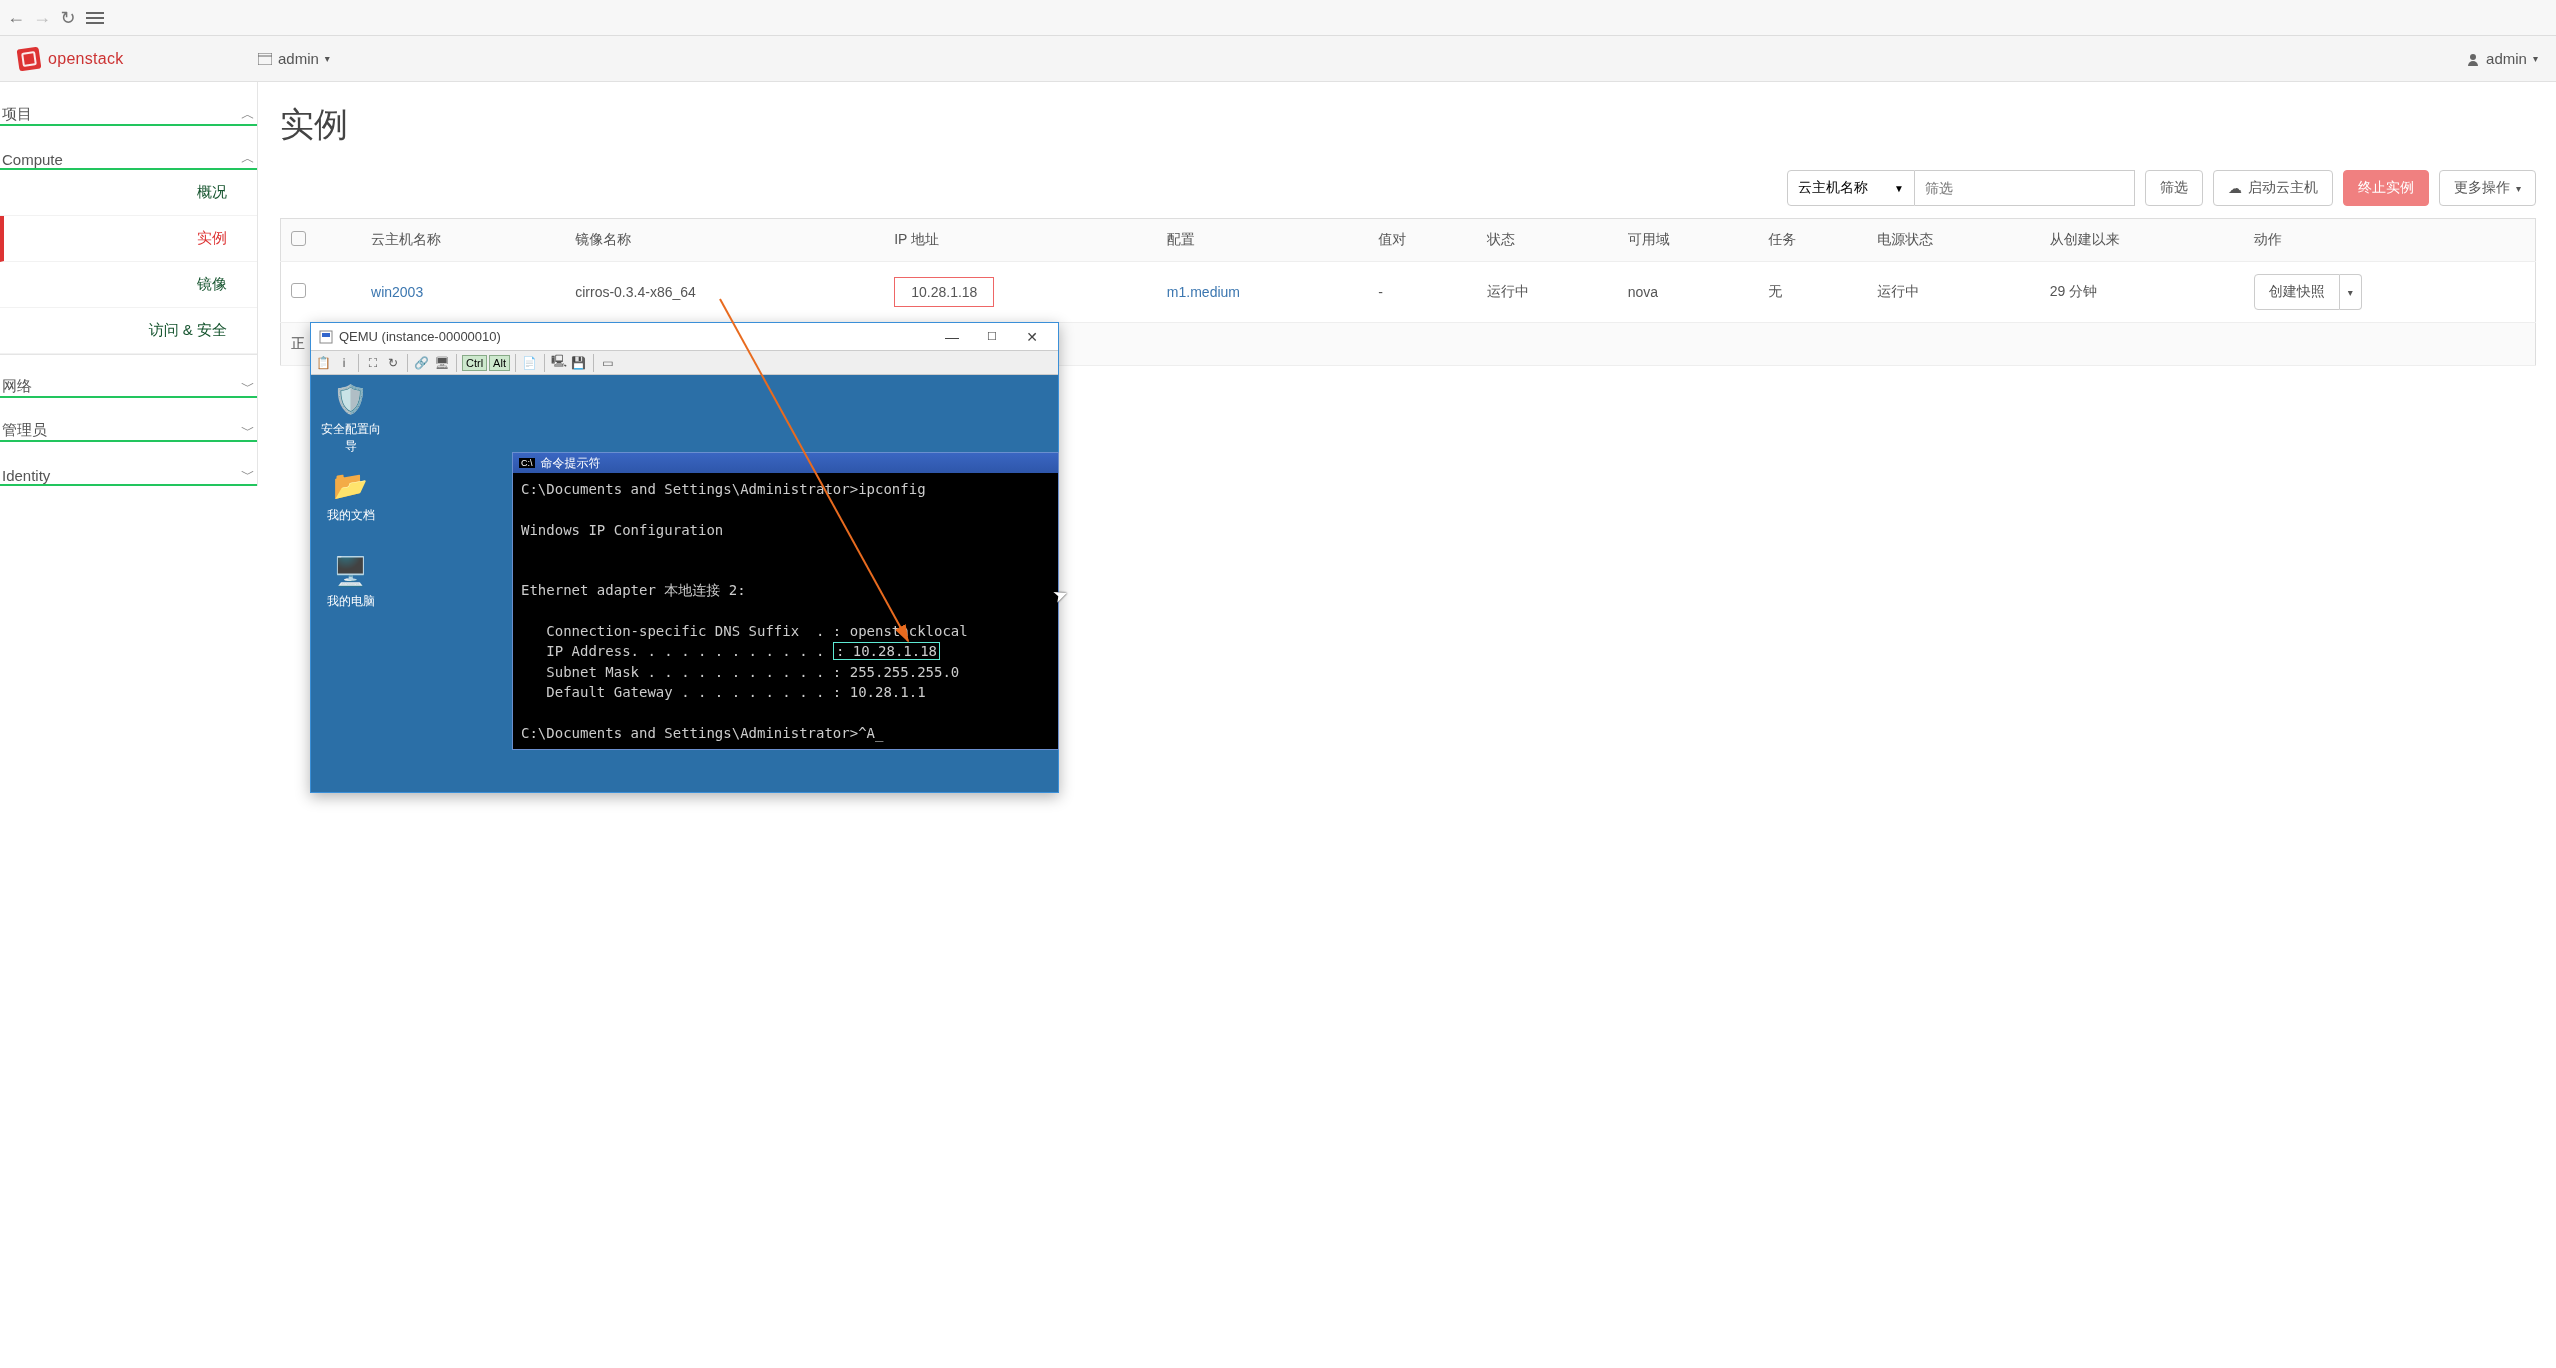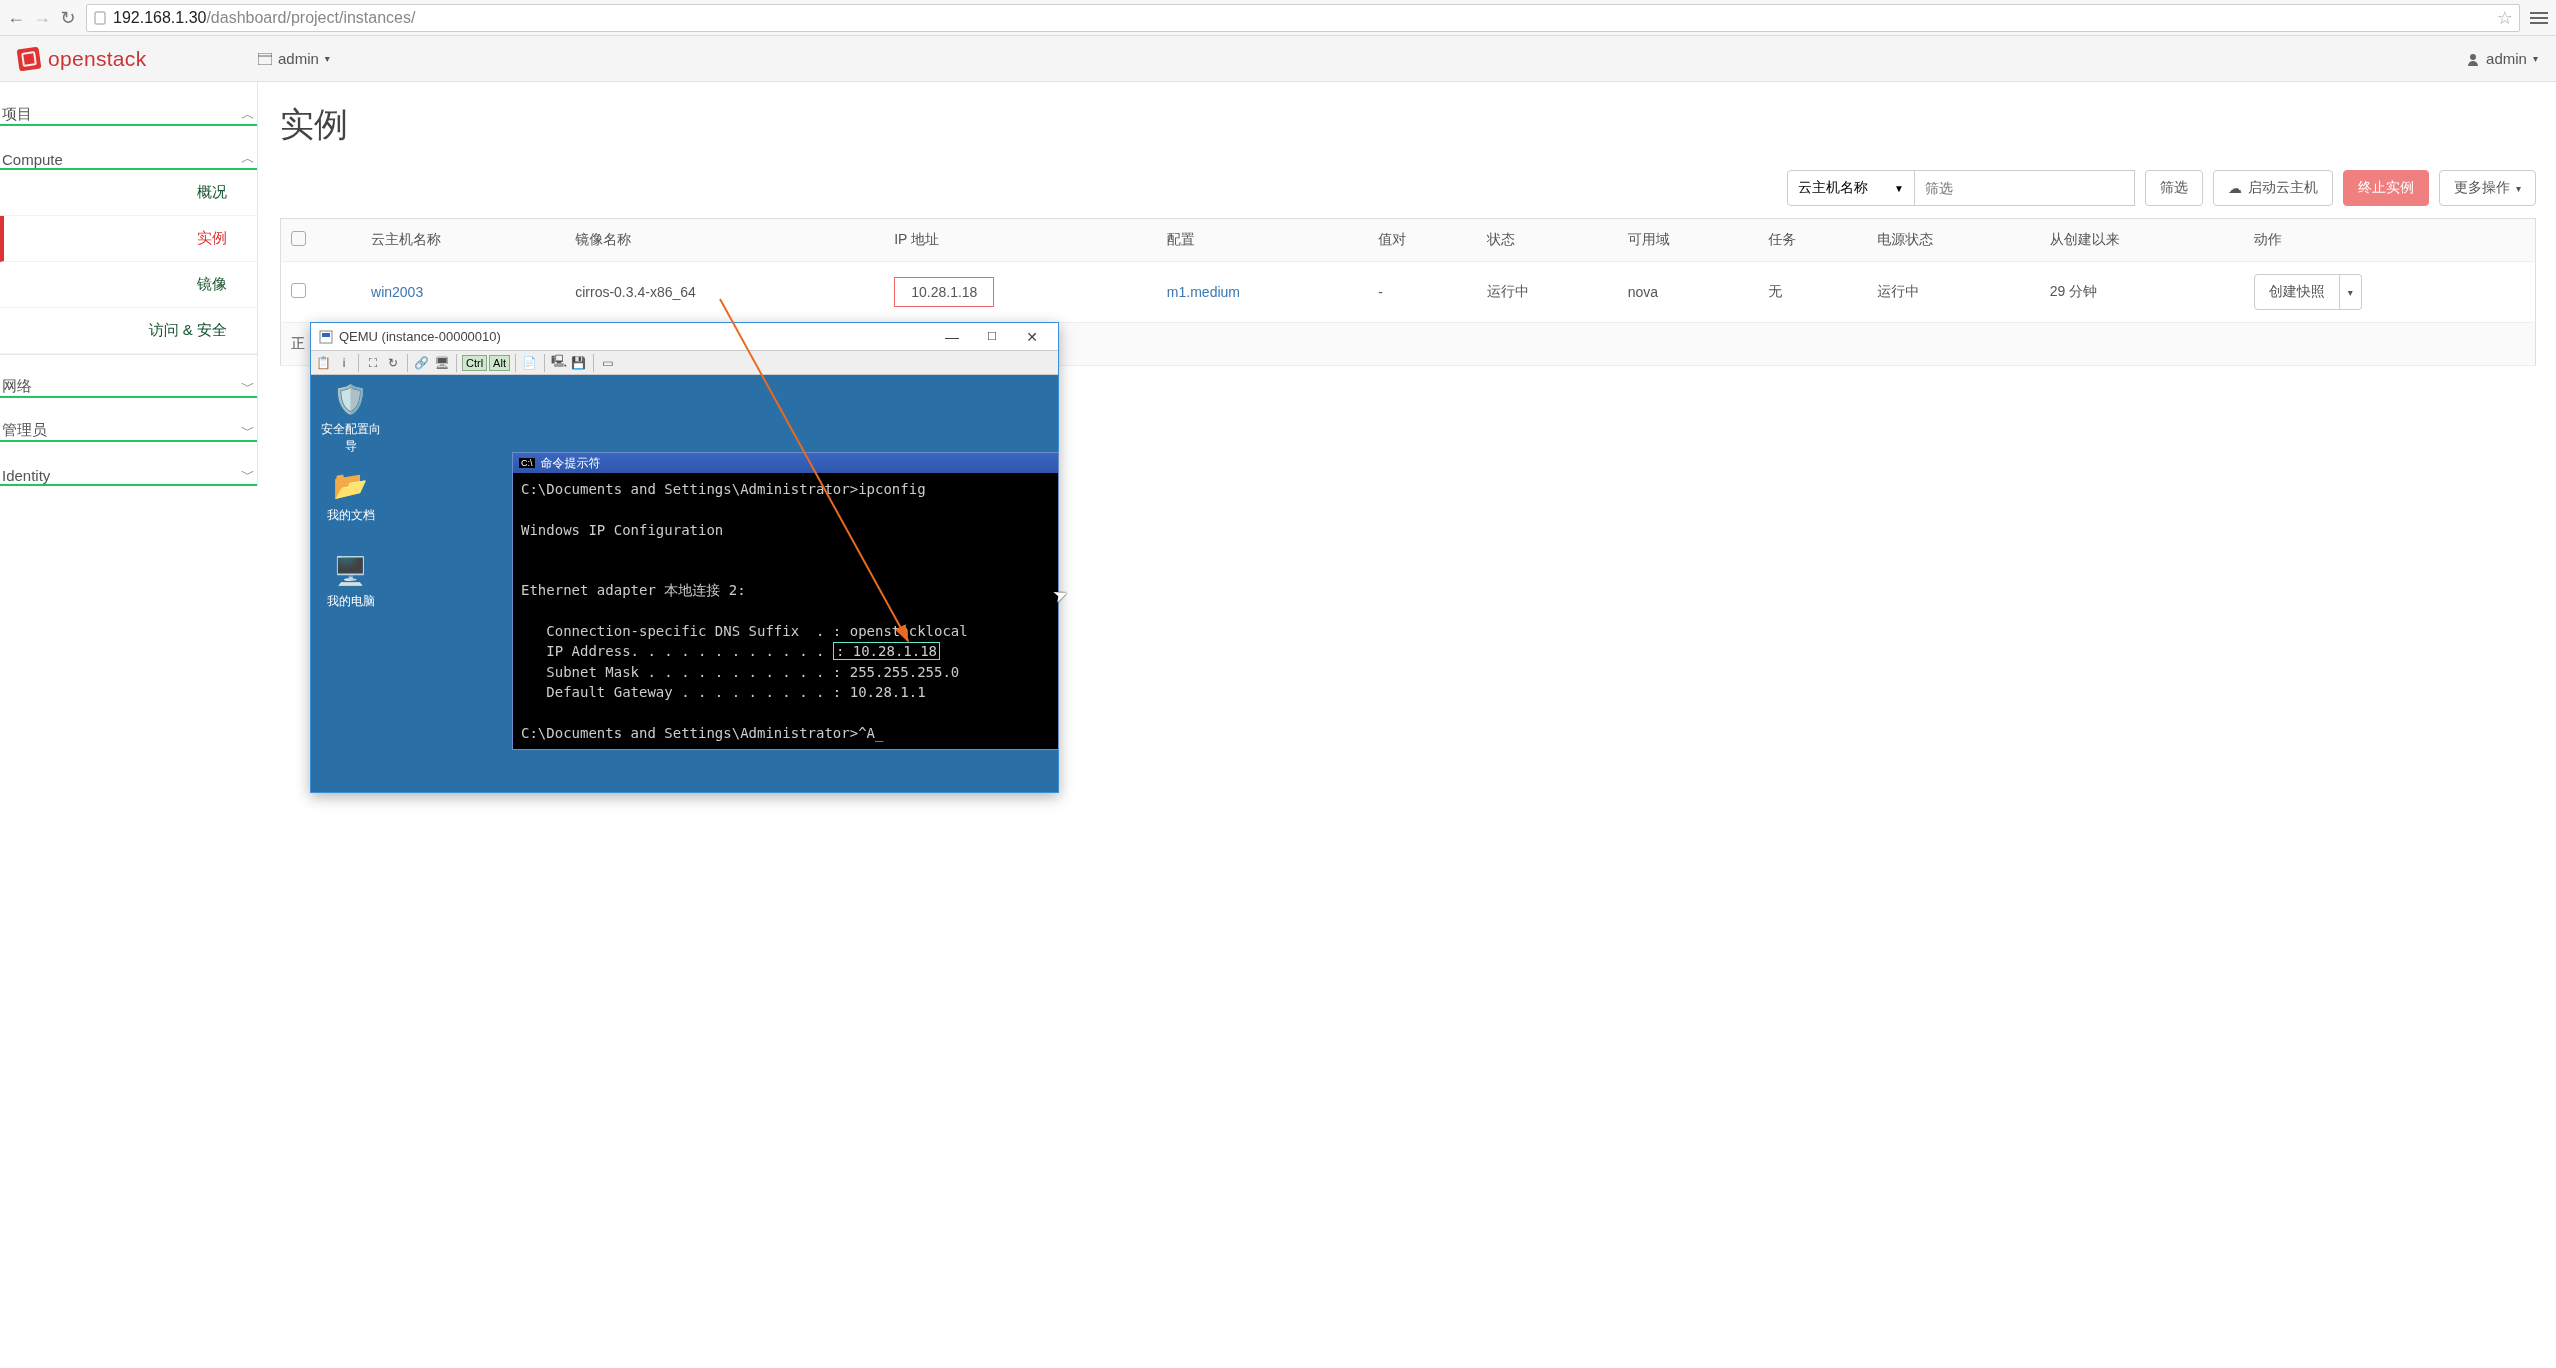--- a/index.html
+++ b/index.html
@@ -14,21 +14,21 @@
     .url-path { color: #888; }
     .star-icon { color: #aaa; font-size: 18px; }
     .burger { width: 18px; display: flex; flex-direction: column; gap: 3px; }
     .burger span { height: 2px; background: #666; }
     
     
     .topbar { display: flex; align-items: center; height: 46px; background: #f5f5f5; border-bottom: 1px solid #e1e1e1; padding: 0 18px 0 0; }
     .brand { display: flex; align-items: center; gap: 8px; width: 258px; padding-left: 18px; }
     .brand-logo { width: 22px; height: 22px; background: #d33; border-radius: 3px; position: relative; transform: rotate(-8deg); }
     .brand-logo::after { content:""; position:absolute; inset:4px; border: 2px solid rgba(255,255,255,.9); border-radius: 2px; }
-    .brand-text { color: #c33; font-size: 21px; letter-spacing: .3px; }
+    .brand-text { color: #c33; font-size: 16px; letter-spacing: .3px; }
     .proj-switch { display: flex; align-items: center; gap: 6px; color: #555; font-size: 15px; }
     .spacer { flex: 1; }
     .user-switch { display: flex; align-items: center; gap: 6px; color: #555; font-size: 15px; }
     
     
     .shell { display: flex; }
     .sidebar { width: 258px; border-right: 1px solid #e5e5e5; }
     .sb-row { display: flex; align-items: flex-end; height: 44px; padding: 0 2px; color: #555; font-size: 15px; border-bottom: 2px solid #22c55e; justify-content: space-between; }
     .sb-row.collapsed { border-top: 1px solid #e5e5e5; }
     .chev { font-size: 14px; color: #888; }
@@ -80,31 +80,20 @@
     .arrow-svg { position:absolute; left: 310px; top: 247px; width: 749px; height: 500px; pointer-events:none; }
     .cursor { position:absolute; left:1053px; top:584px; font-size:18px; color:#fff; text-shadow:0 0 2px #000; transform: rotate(-20deg); }
   </style>
 </head>
 <body>
 
 <div class="browser-bar">
   <span class="nav-icon">←</span>
   <span class="nav-icon" style="opacity:.45">→</span>
   <span class="nav-icon">↻</span>
-  <div class="addr-bar">
-    <svg width="14" height="14">
-        <rect x="2" y="1" width="10" height="12" rx="1" fill="none" stroke="#999"></rect>
-      </svg>
-    <span class="url-box">
-      <span class="url-host">192.168.1.30</span>
-        <span class="url-path">/dashboard/project/instances/</span>
-    </span>
-    <span class="spacer"></span>
-    <span class="star-icon">☆</span>
-  </div>
   <div class="burger">
       <span></span>
       <span></span>
       <span></span>
     </div>
 </div>
 
 <div class="topbar">
   <div class="brand">
     <span class="brand-logo"></span>

